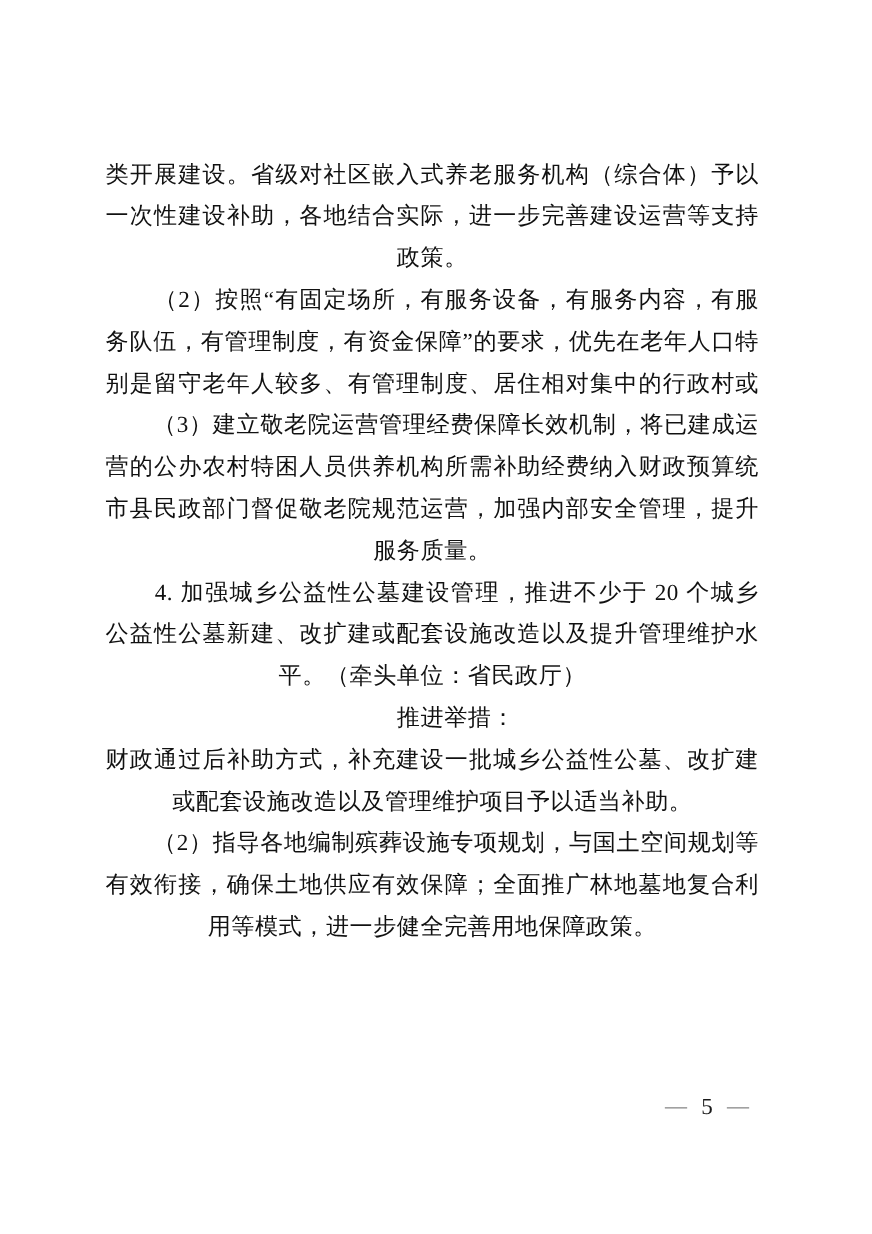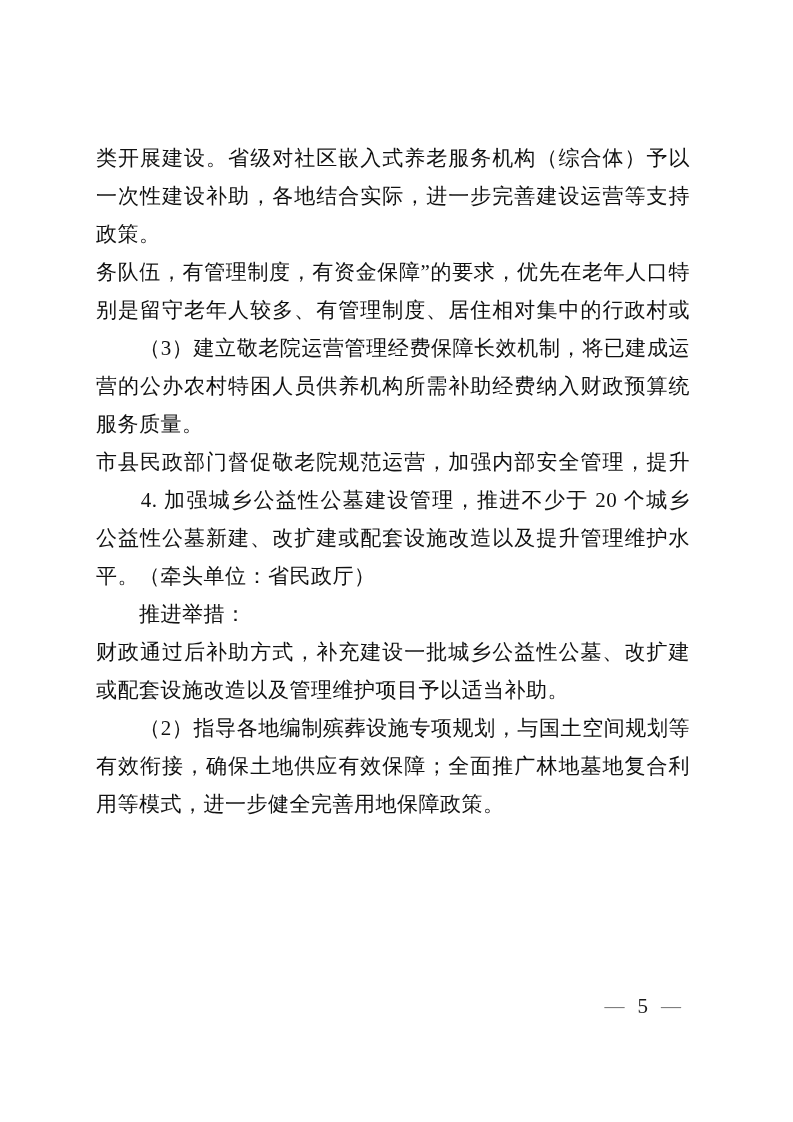--- a/index.html
+++ b/index.html
@@ -36,21 +36,21 @@
     overflow: hidden;
   }
   
   .line.j {
     text-align: justify;
     text-align-last: justify;
     text-justify: inter-character;
   }
   
   .line.e {
-    text-align: left;
+    text-align: center;
   }
   .footer {
     position: absolute;
     top: 992px;
     right: 112px;
     height: 28px;
     display: flex;
     align-items: center;
     gap: 11px;
     font-size: 20px;
@@ -74,29 +74,30 @@
 
   <div class="doc-body">
 
     <div class="para">
       <div class="line j">类开展建设。省级对社区嵌入式养老服务机构（综合体）予以</div>
       <div class="line j">一次性建设补助，各地结合实际，进一步完善建设运营等支持</div>
       <div class="line e">政策。</div>
     </div>
 
     <div class="para">
+      <div class="line j">　　（2）按照“有固定场所，有服务设备，有服务内容，有服</div>
       <div class="line j">务队伍，有管理制度，有资金保障”的要求，优先在老年人口特</div>
       <div class="line j">别是留守老年人较多、有管理制度、居住相对集中的行政村或</div>
     </div>
 
     <div class="para">
       <div class="line j">　　（3）建立敬老院运营管理经费保障长效机制，将已建成运</div>
       <div class="line j">营的公办农村特困人员供养机构所需补助经费纳入财政预算统</div>
+      <div class="line j">市县民政部门督促敬老院规范运营，加强内部安全管理，提升</div>
       <div class="line e">服务质量。</div>
-      <div class="line j">市县民政部门督促敬老院规范运营，加强内部安全管理，提升</div>
     </div>
 
     <div class="para">
       <div class="line j">　　4. 加强城乡公益性公墓建设管理，推进不少于 20 个城乡</div>
       <div class="line j">公益性公墓新建、改扩建或配套设施改造以及提升管理维护水</div>
       <div class="line e">平。（牵头单位：省民政厅）</div>
     </div>
 
     <div class="para">
       <div class="line e">　　推进举措：</div>

